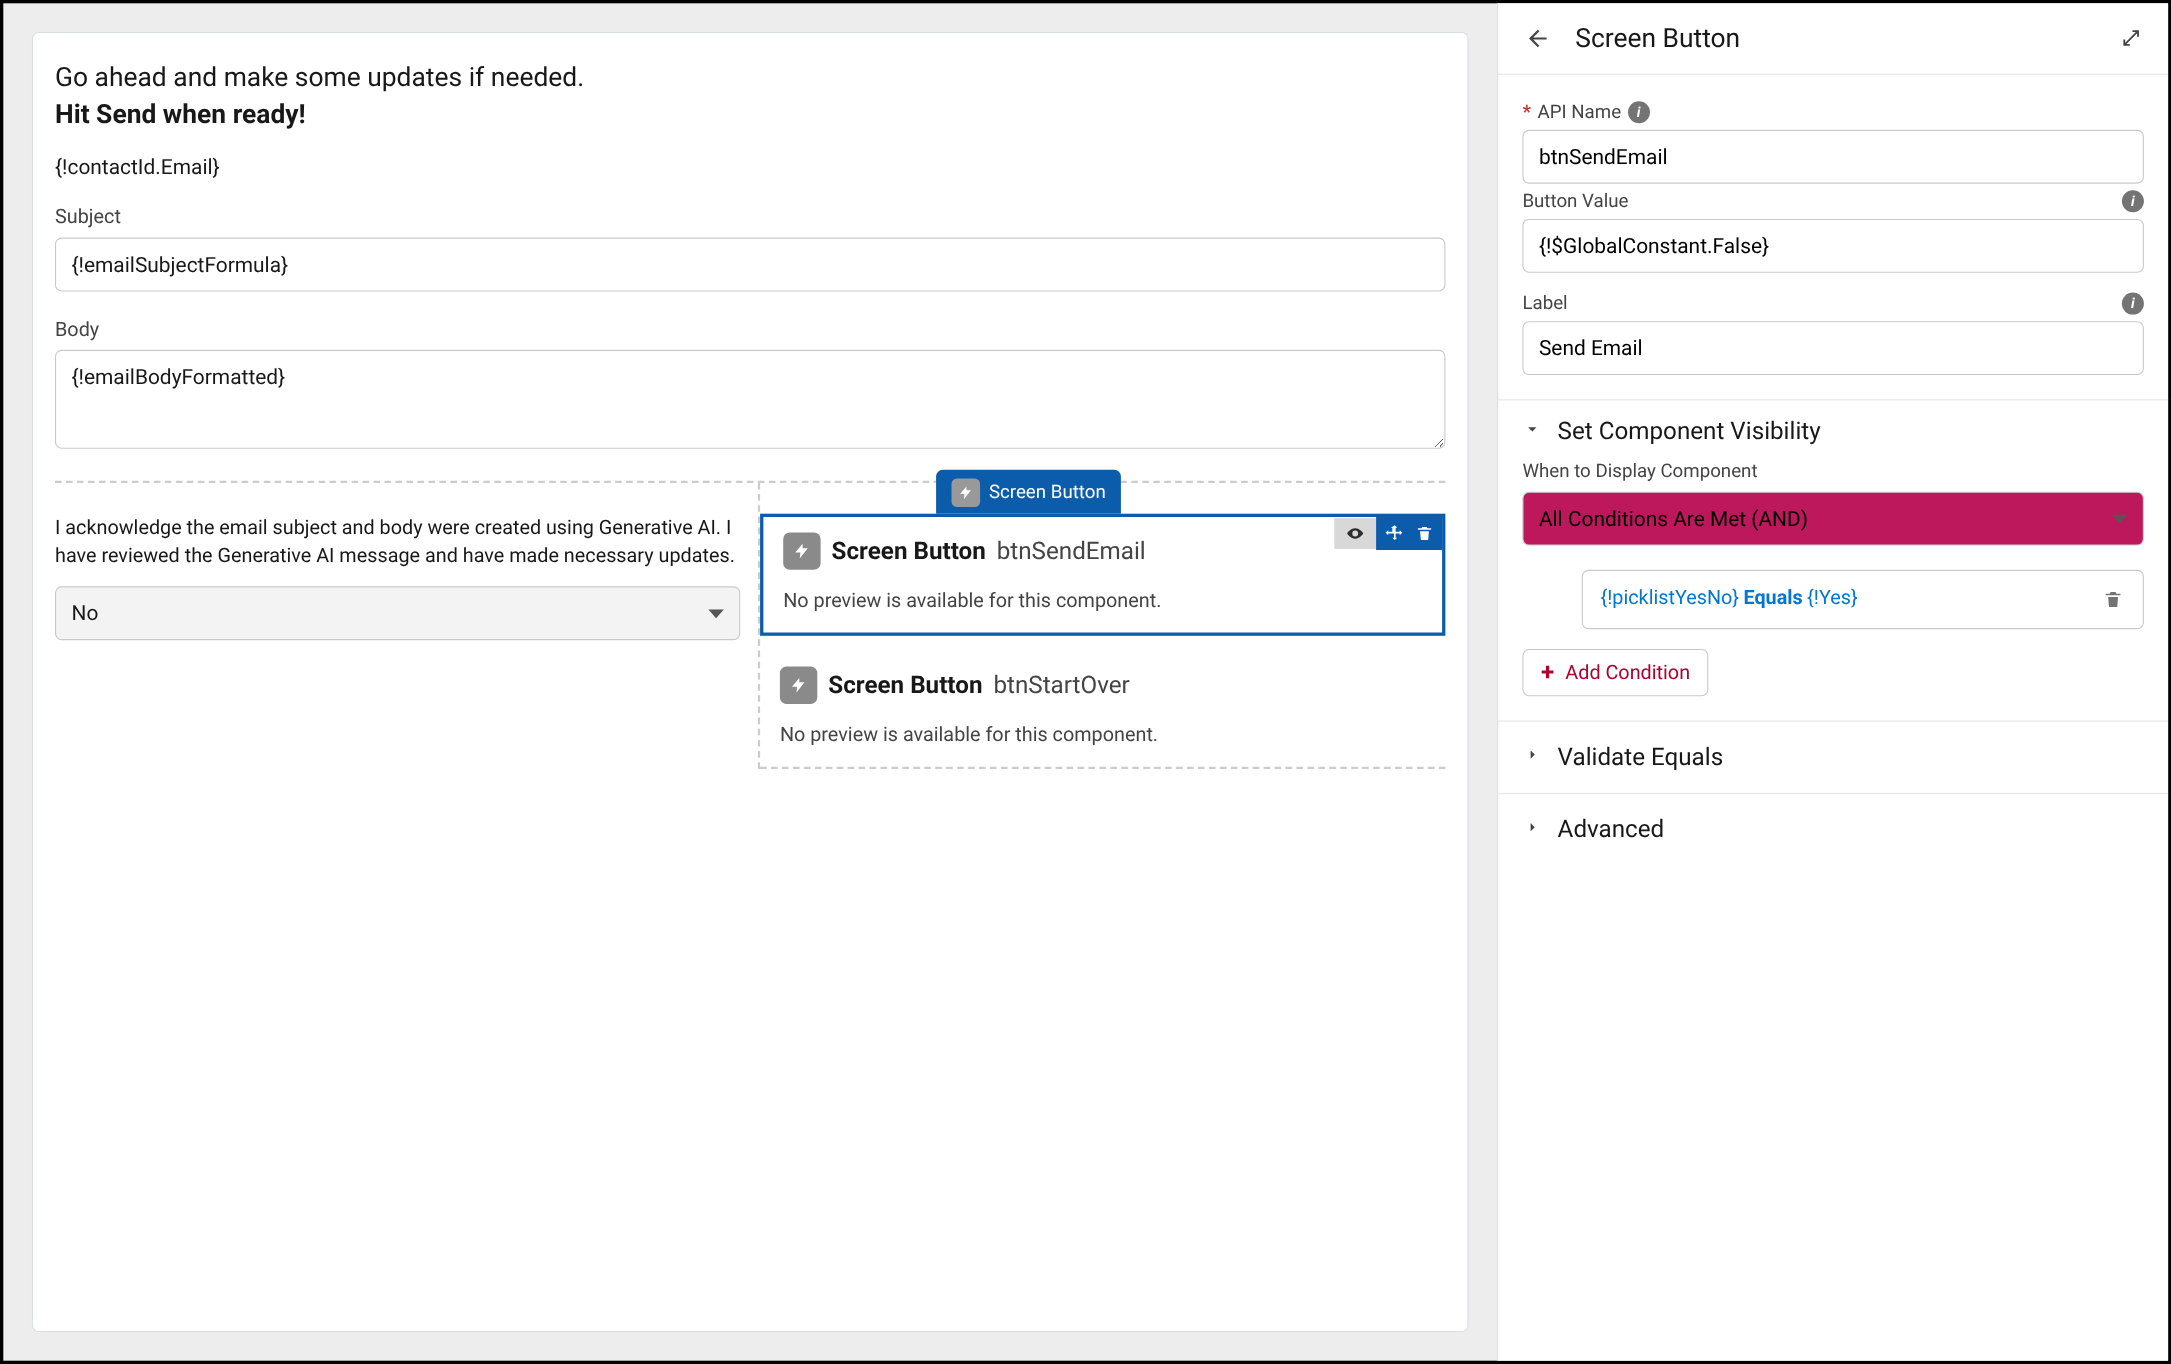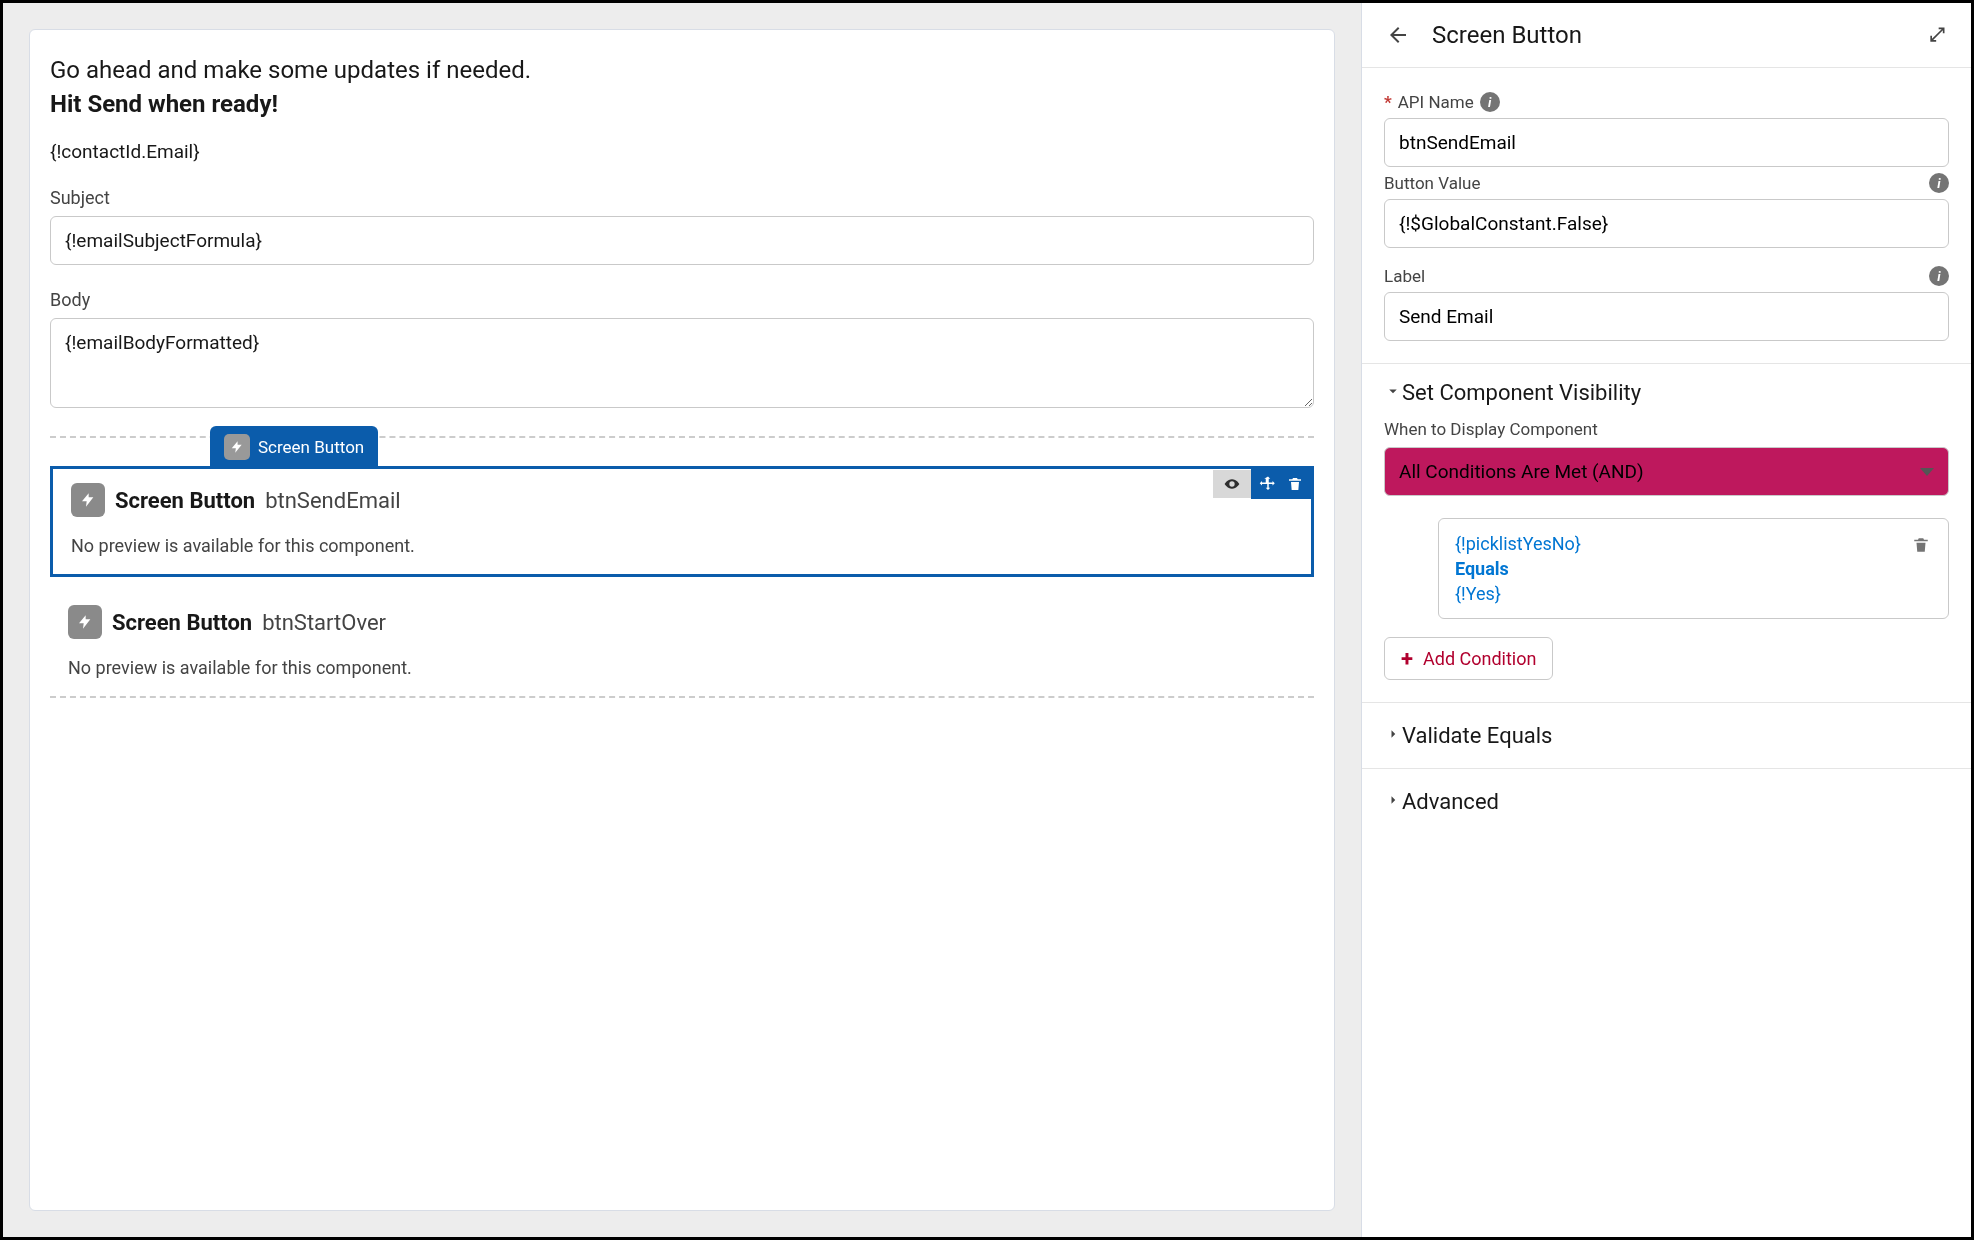--- a/index.html
+++ b/index.html
@@ -42,28 +42,28 @@
   .sidebar { width: 610px; background:#fff; border-left:1px solid #d8dde6; display:flex; flex-direction:column; }
   .sb-header { display:flex; align-items:center; justify-content:space-between; padding: 18px 22px; border-bottom:1px solid #e5e5e5; }
   .sb-header-left { display:flex; align-items:center; gap:20px; }
   .sb-title { font-size:24px; font-weight:400; color:#181818; }
   .sb-section { padding: 16px 22px 22px 22px; border-bottom:1px solid #e5e5e5; }
   .sb-label-row { display:flex; align-items:center; justify-content:space-between; margin: 8px 0 6px 0;}
   .sb-label { font-size:17px; color:#444; display:flex; align-items:center; gap:6px;}
   .req-star { color:#c23934; font-weight:700; }
   .info-dot { width:20px; height:20px; border-radius:50%; background:#747474; color:#fff; font-size:13px; display:inline-flex; align-items:center; justify-content:center; font-weight:700; font-style: italic; }
   .sb-input { width:100%; font-size:19px; padding:12px 14px; border:1px solid #c9c9c9; border-radius:6px; }
-  .sb-collapsed, .sb-expanded-head { display:flex; align-items:center; padding: 20px 22px; border-bottom:1px solid #e5e5e5; cursor:pointer; }
+  .sb-collapsed, .sb-expanded-head { display:flex; align-items:center; gap:14px; padding: 20px 22px; border-bottom:1px solid #e5e5e5; cursor:pointer; }
   .sb-collapsed-title { font-size:22px; font-weight:400; }
   .chev { display:inline-block; }
   .chev svg { fill:#444; }
   .sb-sub-label { font-size:17px; color:#444; margin: 0 0 8px 0; }
   .sb-select { width:100%; font-size:19px; padding:12px 14px; border:1px solid #c9c9c9; border-radius:6px; background:#be185d; display:flex; justify-content:space-between; align-items:center; text-align:left;}
   .cond-card { margin: 22px 0 0 54px; border:1px solid #c9c9c9; border-radius:6px; padding:14px 16px; display:flex; justify-content:space-between; align-items:flex-start; }
-  .cond-lines { display:flex; flex-direction:column; gap:4px; }
+  .cond-lines { display:flex; flex-direction:row; gap:4px; }
   .cond-link { color:#0176d3; font-size:18px; }
   .cond-link.bold { font-weight:700; }
   .add-cond { margin: 18px 0 0 0; display:inline-flex; align-items:center; gap:10px; border:1px solid #c9c9c9; border-radius:6px; padding:10px 16px; color:#b1002e; font-size:18px; background:#fff; }
   .plus-red { font-size:22px; font-weight:700; color:#b1002e; line-height: 0.5; }
   .icon-btn { background:none; border:none; cursor:pointer; padding:2px; display:inline-flex;}
 </style>
 </head>
 <body>
 
 <div class="app">
@@ -82,20 +82,29 @@
         <span class="field-label">Subject</span>
         <input class="text-input" type="text" value="{!emailSubjectFormula}" style="">
       </div>
 
       <div class="field-block">
         <span class="field-label">Body</span>
         <textarea class="text-input" style="">{!emailBodyFormatted}</textarea>
       </div>
 
       <div class="columns">
+        <div class="col-left">
+          <div class="ack-text">I acknowledge the email subject and body were created using Generative AI. I have reviewed the Generative AI message and have made necessary updates.</div>
+          <div class="select-wrap">
+            <button class="select-like">
+              <span>No</span>
+              <span class="caret-down"></span>
+            </button>
+          </div>
+        </div>
 
         <div class="col-right">
           <div style="height:0; position:relative;">
             <span class="comp-tag" style="position:absolute; top:-40px;">
               <span class="bolt-badge">
                 <svg width="14" height="18" viewBox="0 0 24 24">
                     <path d="M13 2 3 14h7l-1 8 11-14h-7z"></path>
                   </svg>
               </span>
               <span>Screen Button</span>

